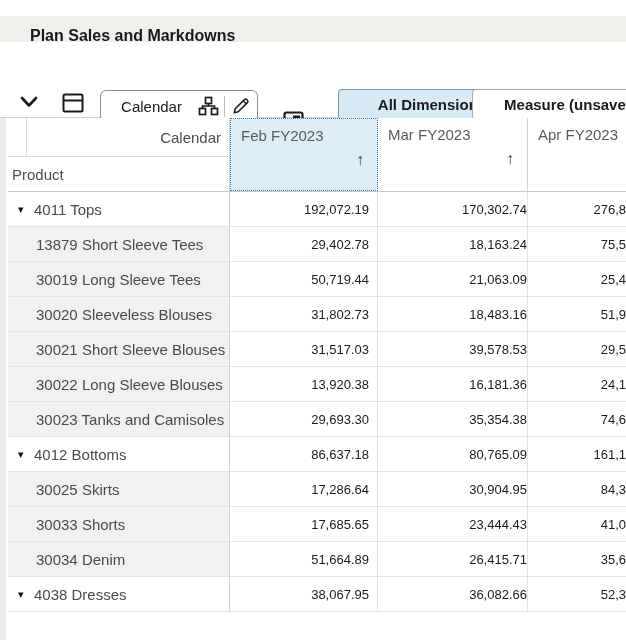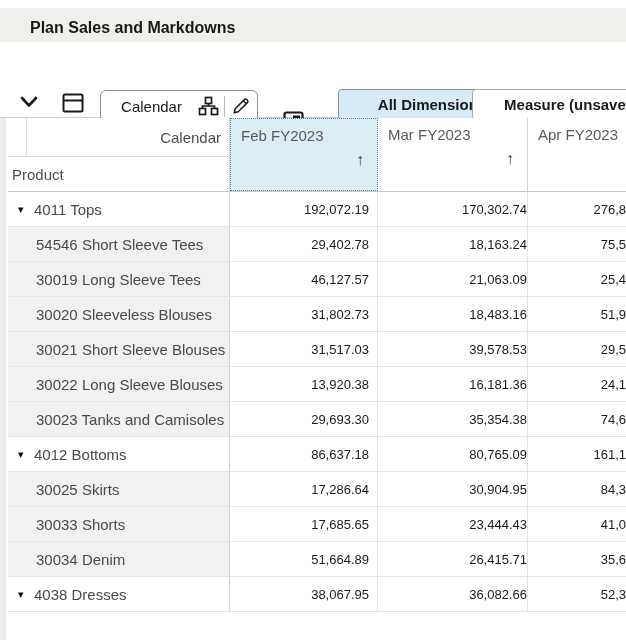--- a/index.html
+++ b/index.html
@@ -3,21 +3,21 @@
 <meta charset="utf-8">
 <style>
   * { margin:0; padding:0; box-sizing:border-box; }
   body { background:#fff; }
   .app{
     position:relative; width:626px; height:640px; overflow:hidden;
     background:#fff; color:#1a1a1a;
     font-family:"Liberation Sans","DejaVu Sans",sans-serif;
   }
   
-  .titlebar{ position:absolute; left:0; top:8px; width:100%; height:42px;
+  .titlebar{ position:absolute; left:0; top:16px; width:100%; height:42px;
     background:#f1efec; border-bottom:1px solid #e3e2df; }
   .page-title{ position:absolute; left:30px; top:11px; font-size:16px; font-weight:700; color:#191919; }
   
   .toolbar{ position:absolute; left:0; top:42px; width:100%; height:76px;
     background:#fff; border-bottom:1px solid #cfcecb; }
   .icon-btn{ position:absolute; display:flex; align-items:center; justify-content:center;
     background:none; border:none; cursor:pointer; }
   .collapse-btn{ left:12px; top:48px; width:34px; height:24px; }
   .axis-icon-cols{ left:60px; top:48px; width:26px; height:26px; }
   .axis-icon-rows{ left:60px; top:85px; width:26px; height:26px; }
@@ -244,31 +244,31 @@
           <div class="rowhdr">
             <span class="tri">▾</span>
             <span>4011 Tops</span>
           </div>
           <div class="dcell c0">192,072.19</div>
           <div class="dcell c1">170,302.74</div>
           <div class="dcell c2">276,8</div>
         </div>
         <div class="trow child">
           <div class="rowhdr">
-            <span>54546 Short Sleeve Tees</span>
+            <span>13879 Short Sleeve Tees</span>
           </div>
           <div class="dcell c0">29,402.78</div>
           <div class="dcell c1">18,163.24</div>
           <div class="dcell c2">75,5</div>
         </div>
         <div class="trow child">
           <div class="rowhdr">
             <span>30019 Long Sleeve Tees</span>
           </div>
-          <div class="dcell c0">46,127.57</div>
+          <div class="dcell c0">50,719.44</div>
           <div class="dcell c1">21,063.09</div>
           <div class="dcell c2">25,4</div>
         </div>
         <div class="trow child">
           <div class="rowhdr">
             <span>30020 Sleeveless Blouses</span>
           </div>
           <div class="dcell c0">31,802.73</div>
           <div class="dcell c1">18,483.16</div>
           <div class="dcell c2">51,9</div>

